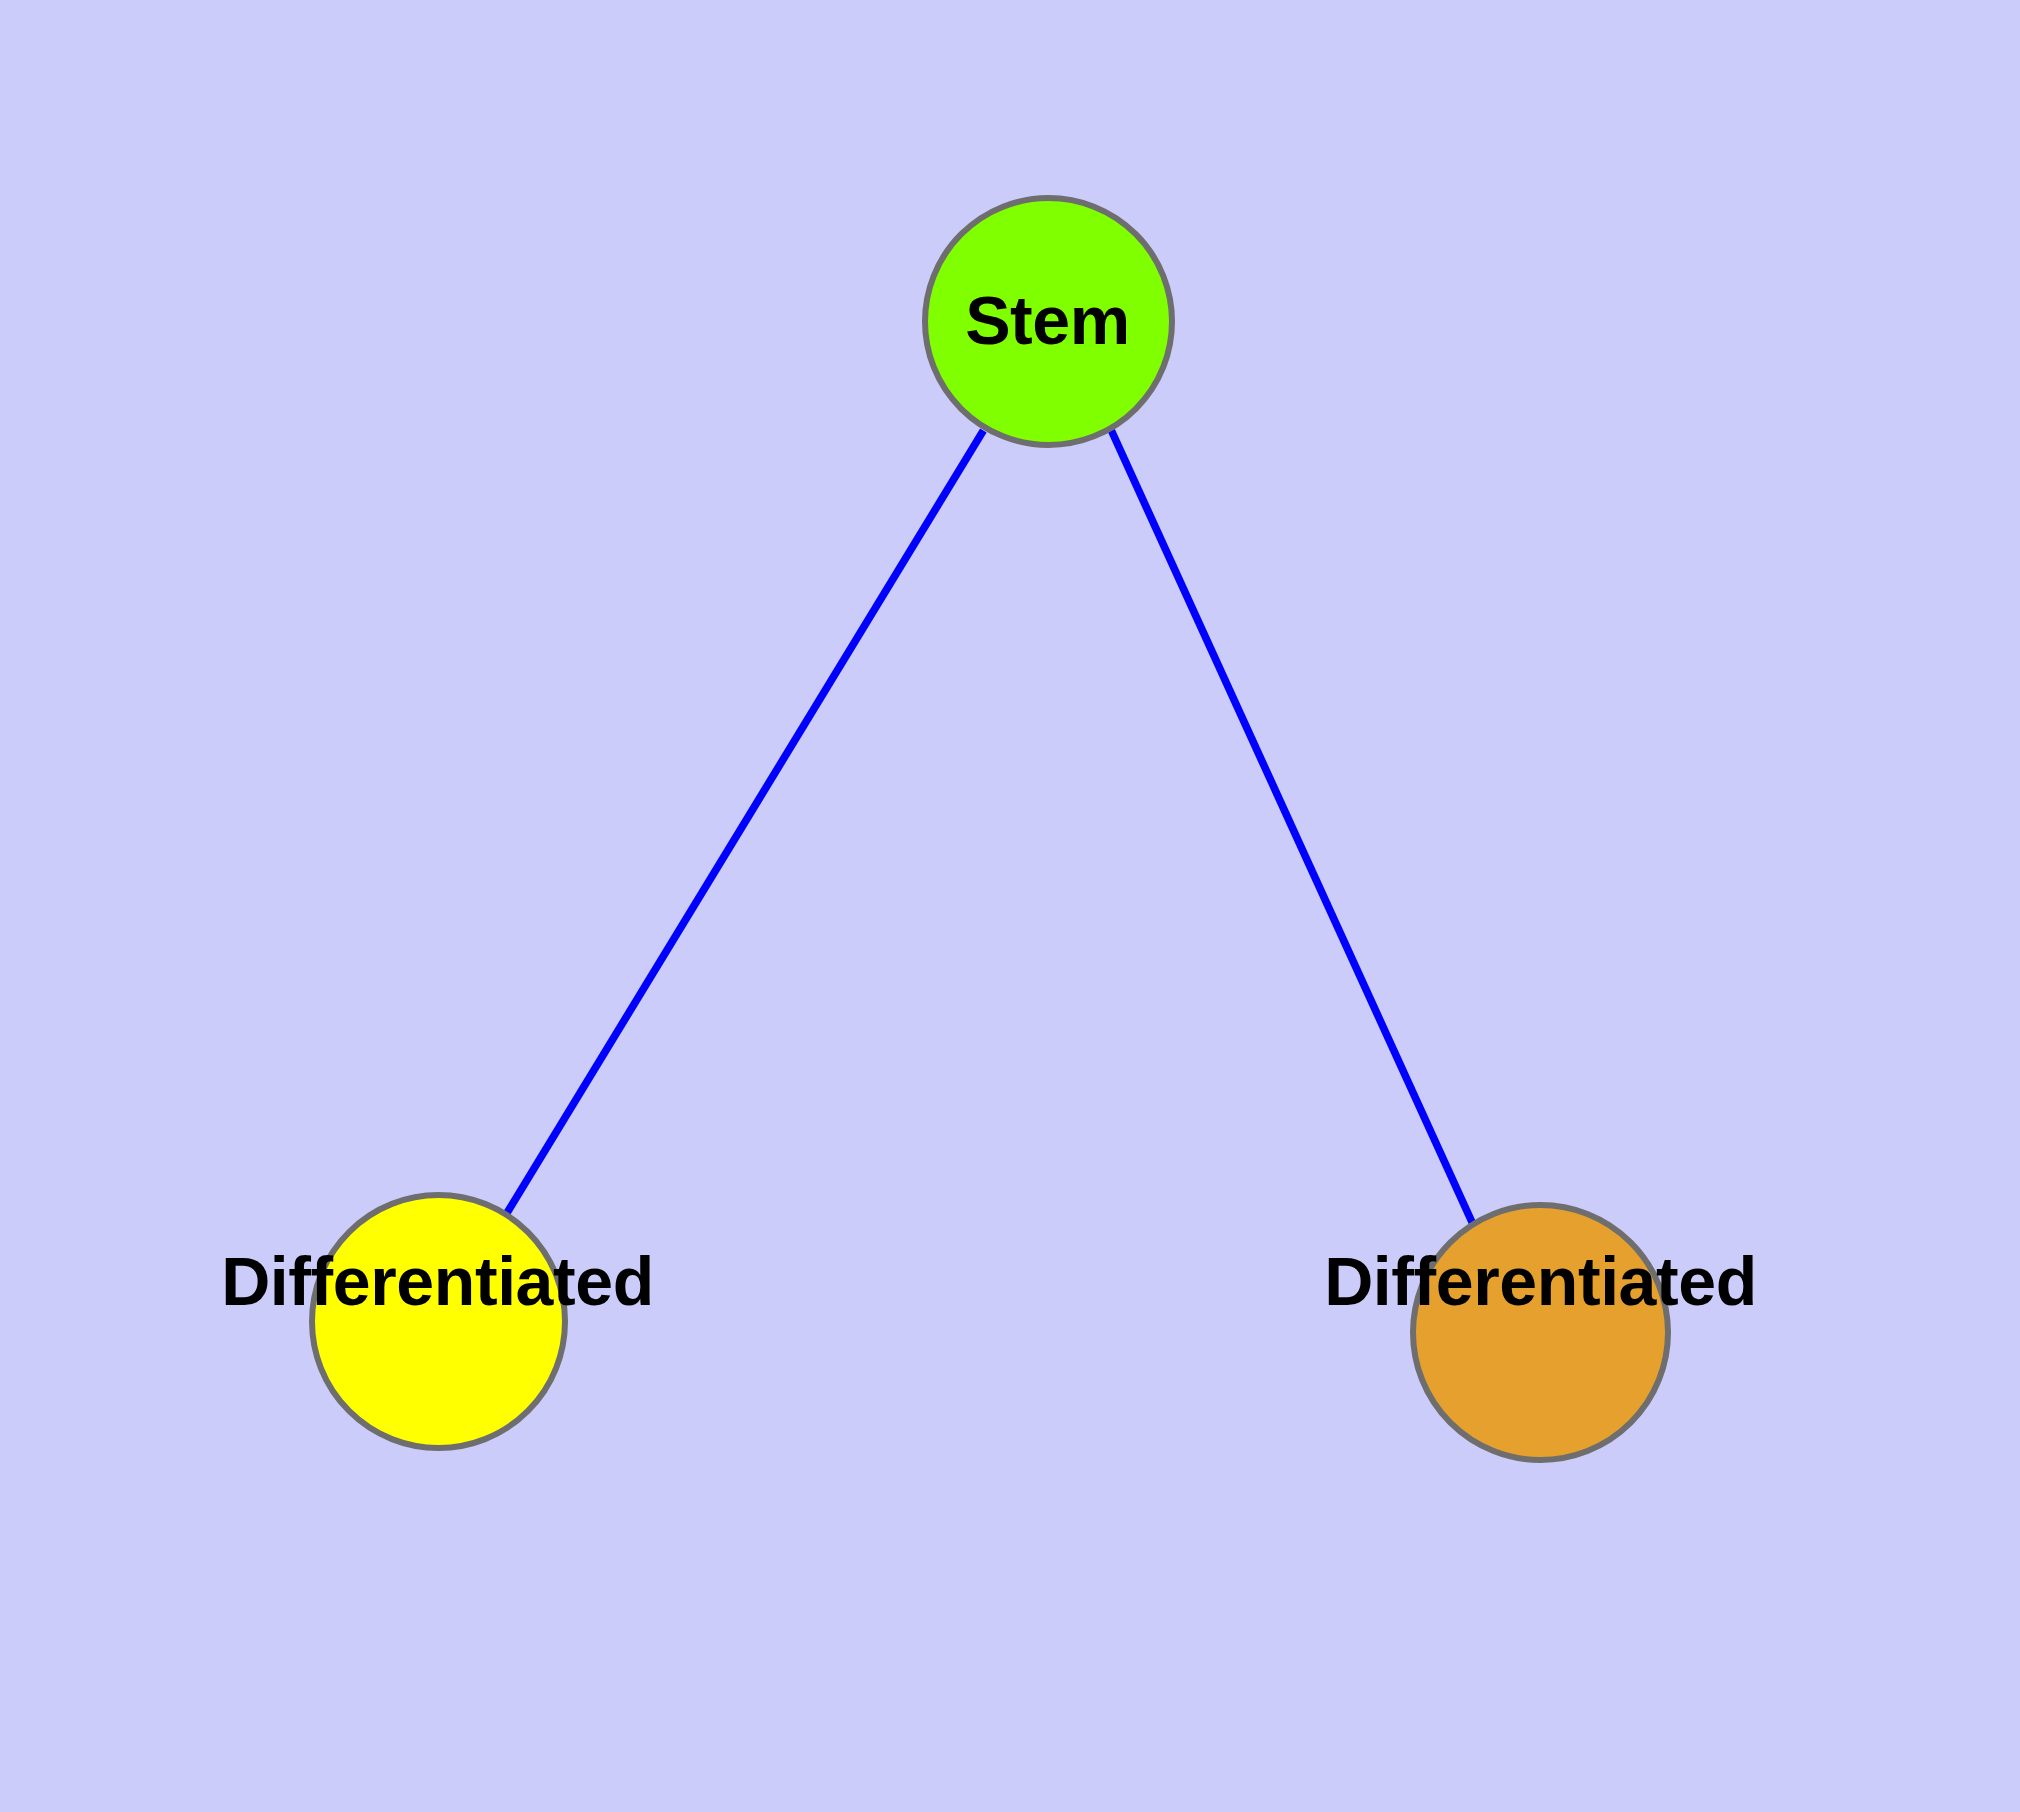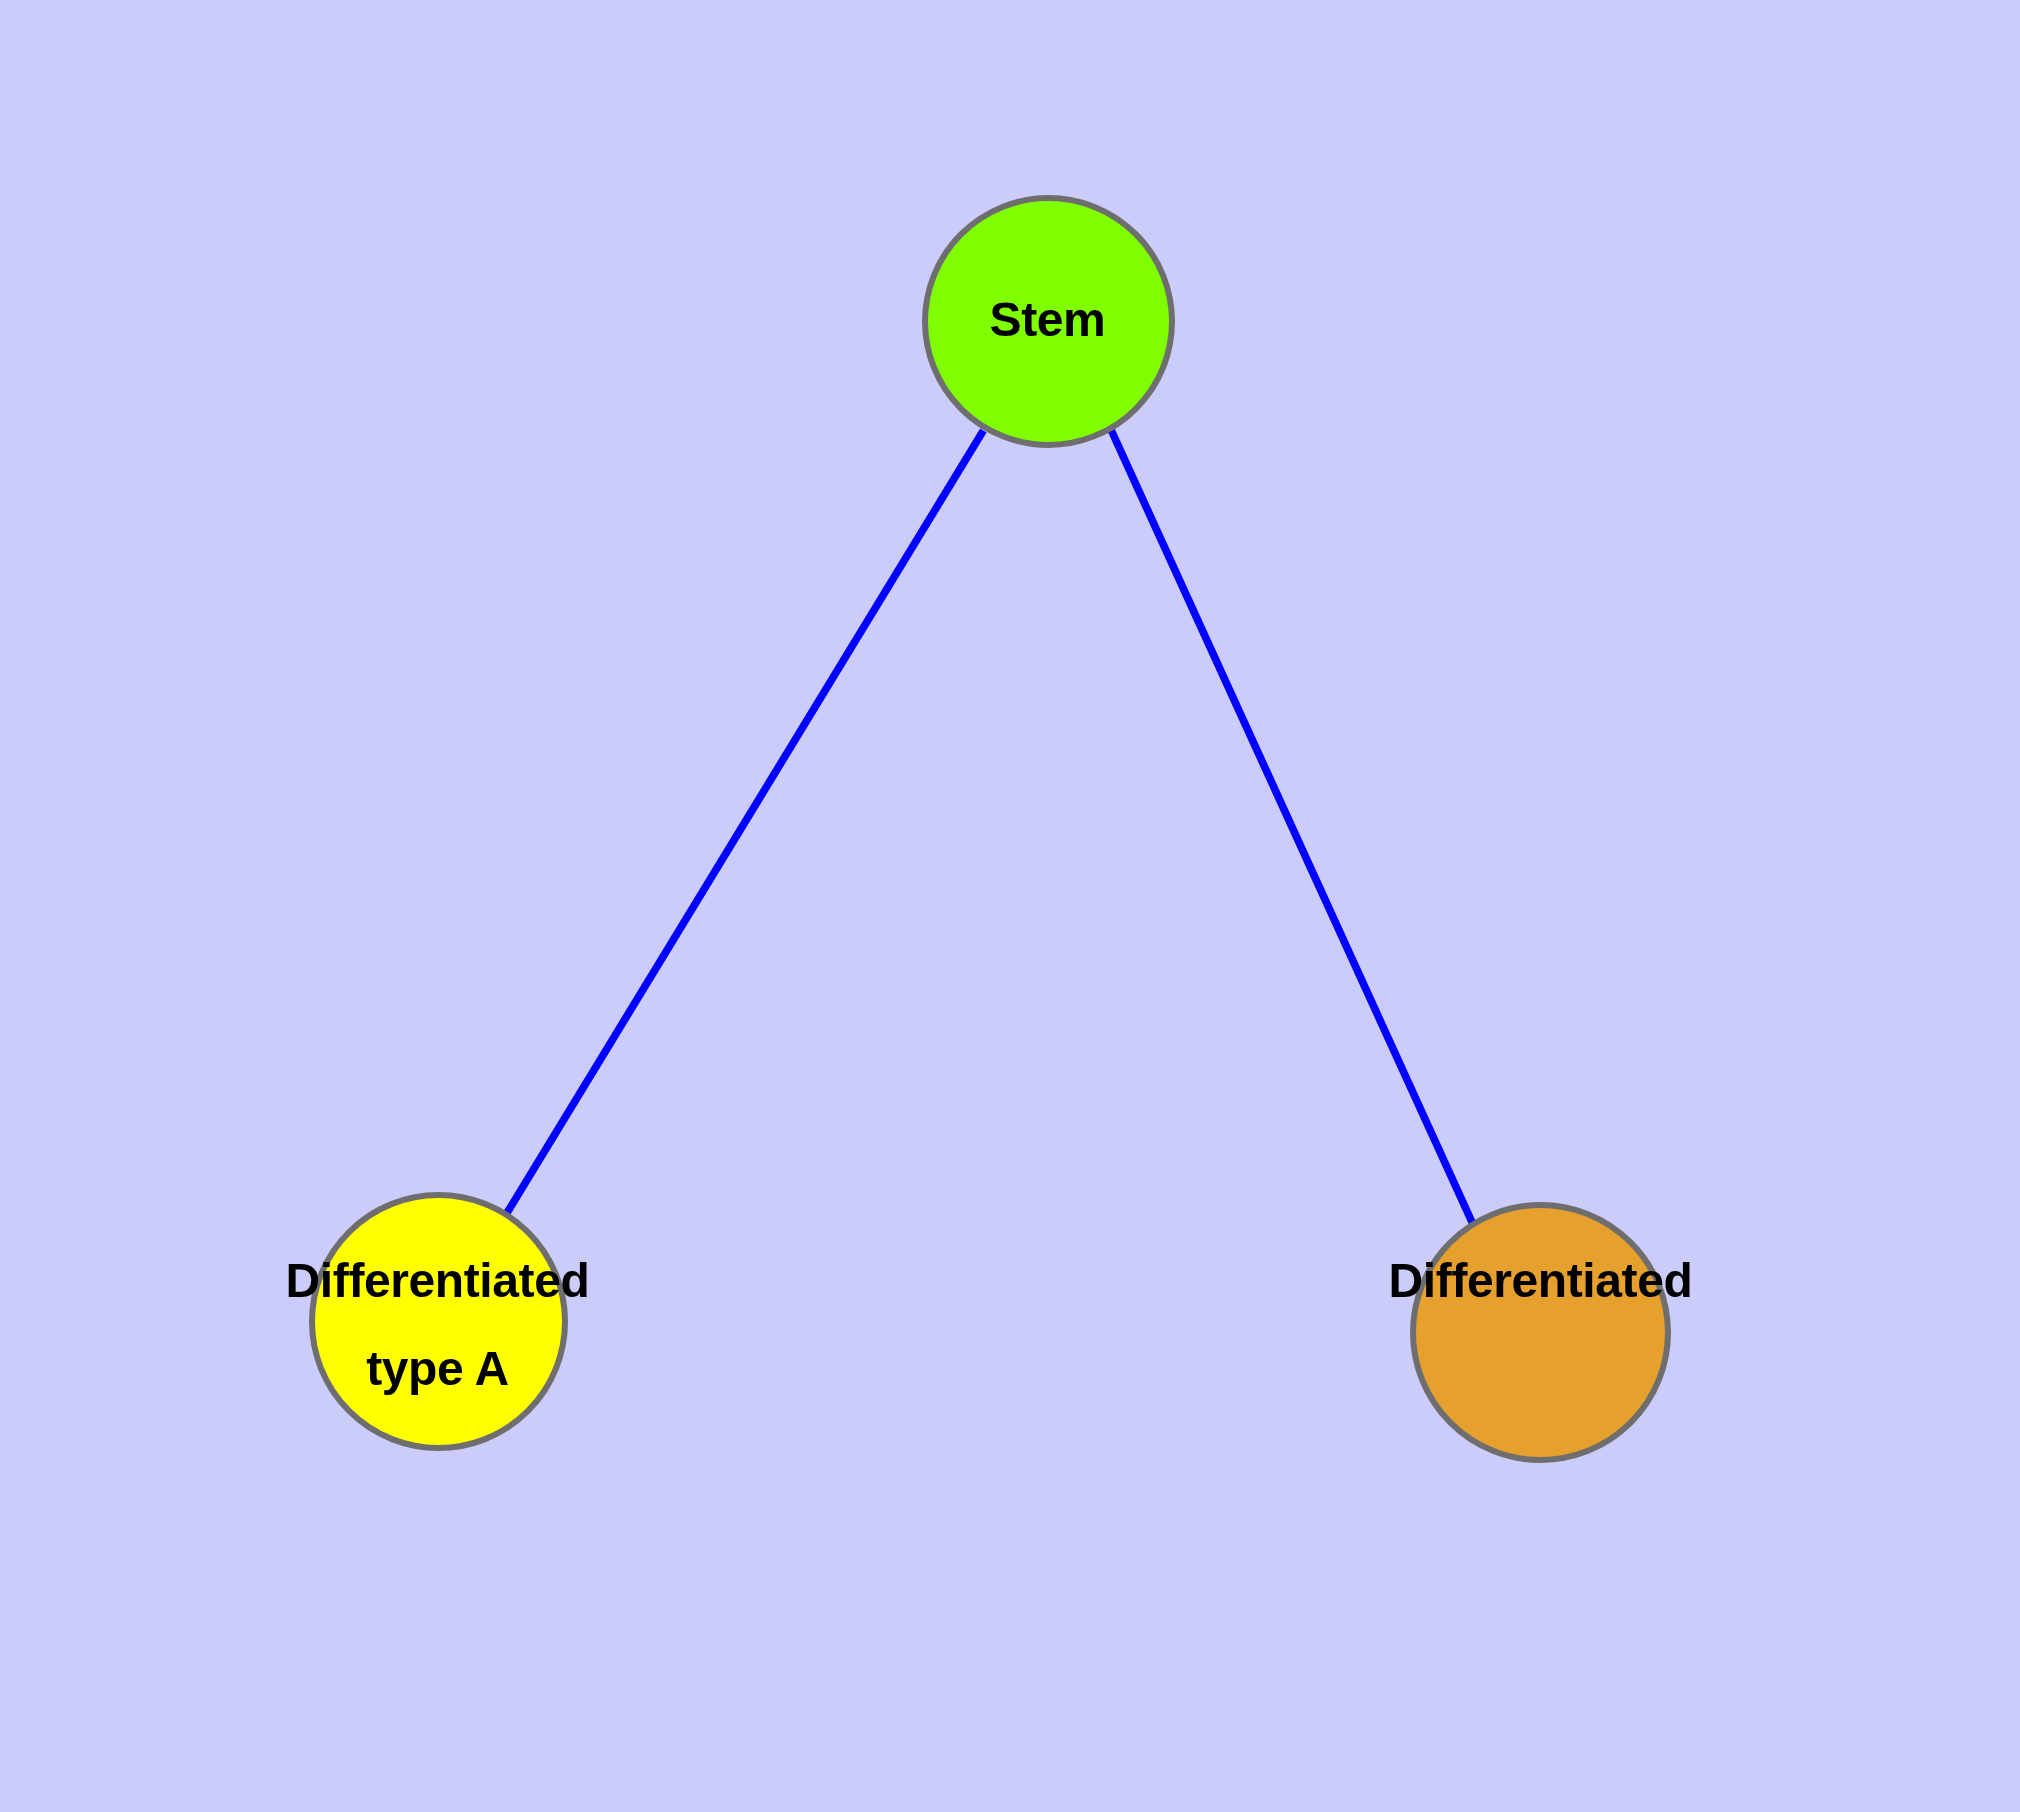--- a/index.html
+++ b/index.html
@@ -29,21 +29,21 @@
     border-radius: 50%;
     box-sizing: border-box;
     border: 6px solid #6e6e6e;
   }
   .node-label {
     position: absolute;
     z-index: 3;
     color: #000000;
     font-family: "Liberation Sans", sans-serif;
     font-weight: bold;
-    font-size: 48px;
+    font-size: 68px;
     line-height: 88px;
     text-align: center;
     white-space: pre;
     letter-spacing: -0.4px;
     pointer-events: none;
   }
   
   #node-stem {
     left: 922px;
     top: 195px;
@@ -90,19 +90,19 @@
 
   <svg id="edge-layer" viewBox="0 0 2384 2138">
     <line x1="1160" y1="508" x2="598" y2="1431" stroke="#0000ff" stroke-width="9" stroke-linecap="butt"></line>
     <line x1="1311" y1="508" x2="1737" y2="1443" stroke="#0000ff" stroke-width="9" stroke-linecap="butt"></line>
   </svg>
 
   <div id="node-stem" class="node"></div>
   <div id="label-stem" class="node-label">Stem</div>
 
   <div id="node-diff-a" class="node"></div>
-  <div id="label-diff-a" class="node-label"><span>Differentiated</span><br><span>type A</span></div>
+  <div id="label-diff-a" class="node-label"><span>Differentiated</span><br></div>
 
   <div id="node-diff-b" class="node"></div>
   <div id="label-diff-b" class="node-label"><span>Differentiated</span><br></div>
 
 </div>
 
 
 </body></html>

